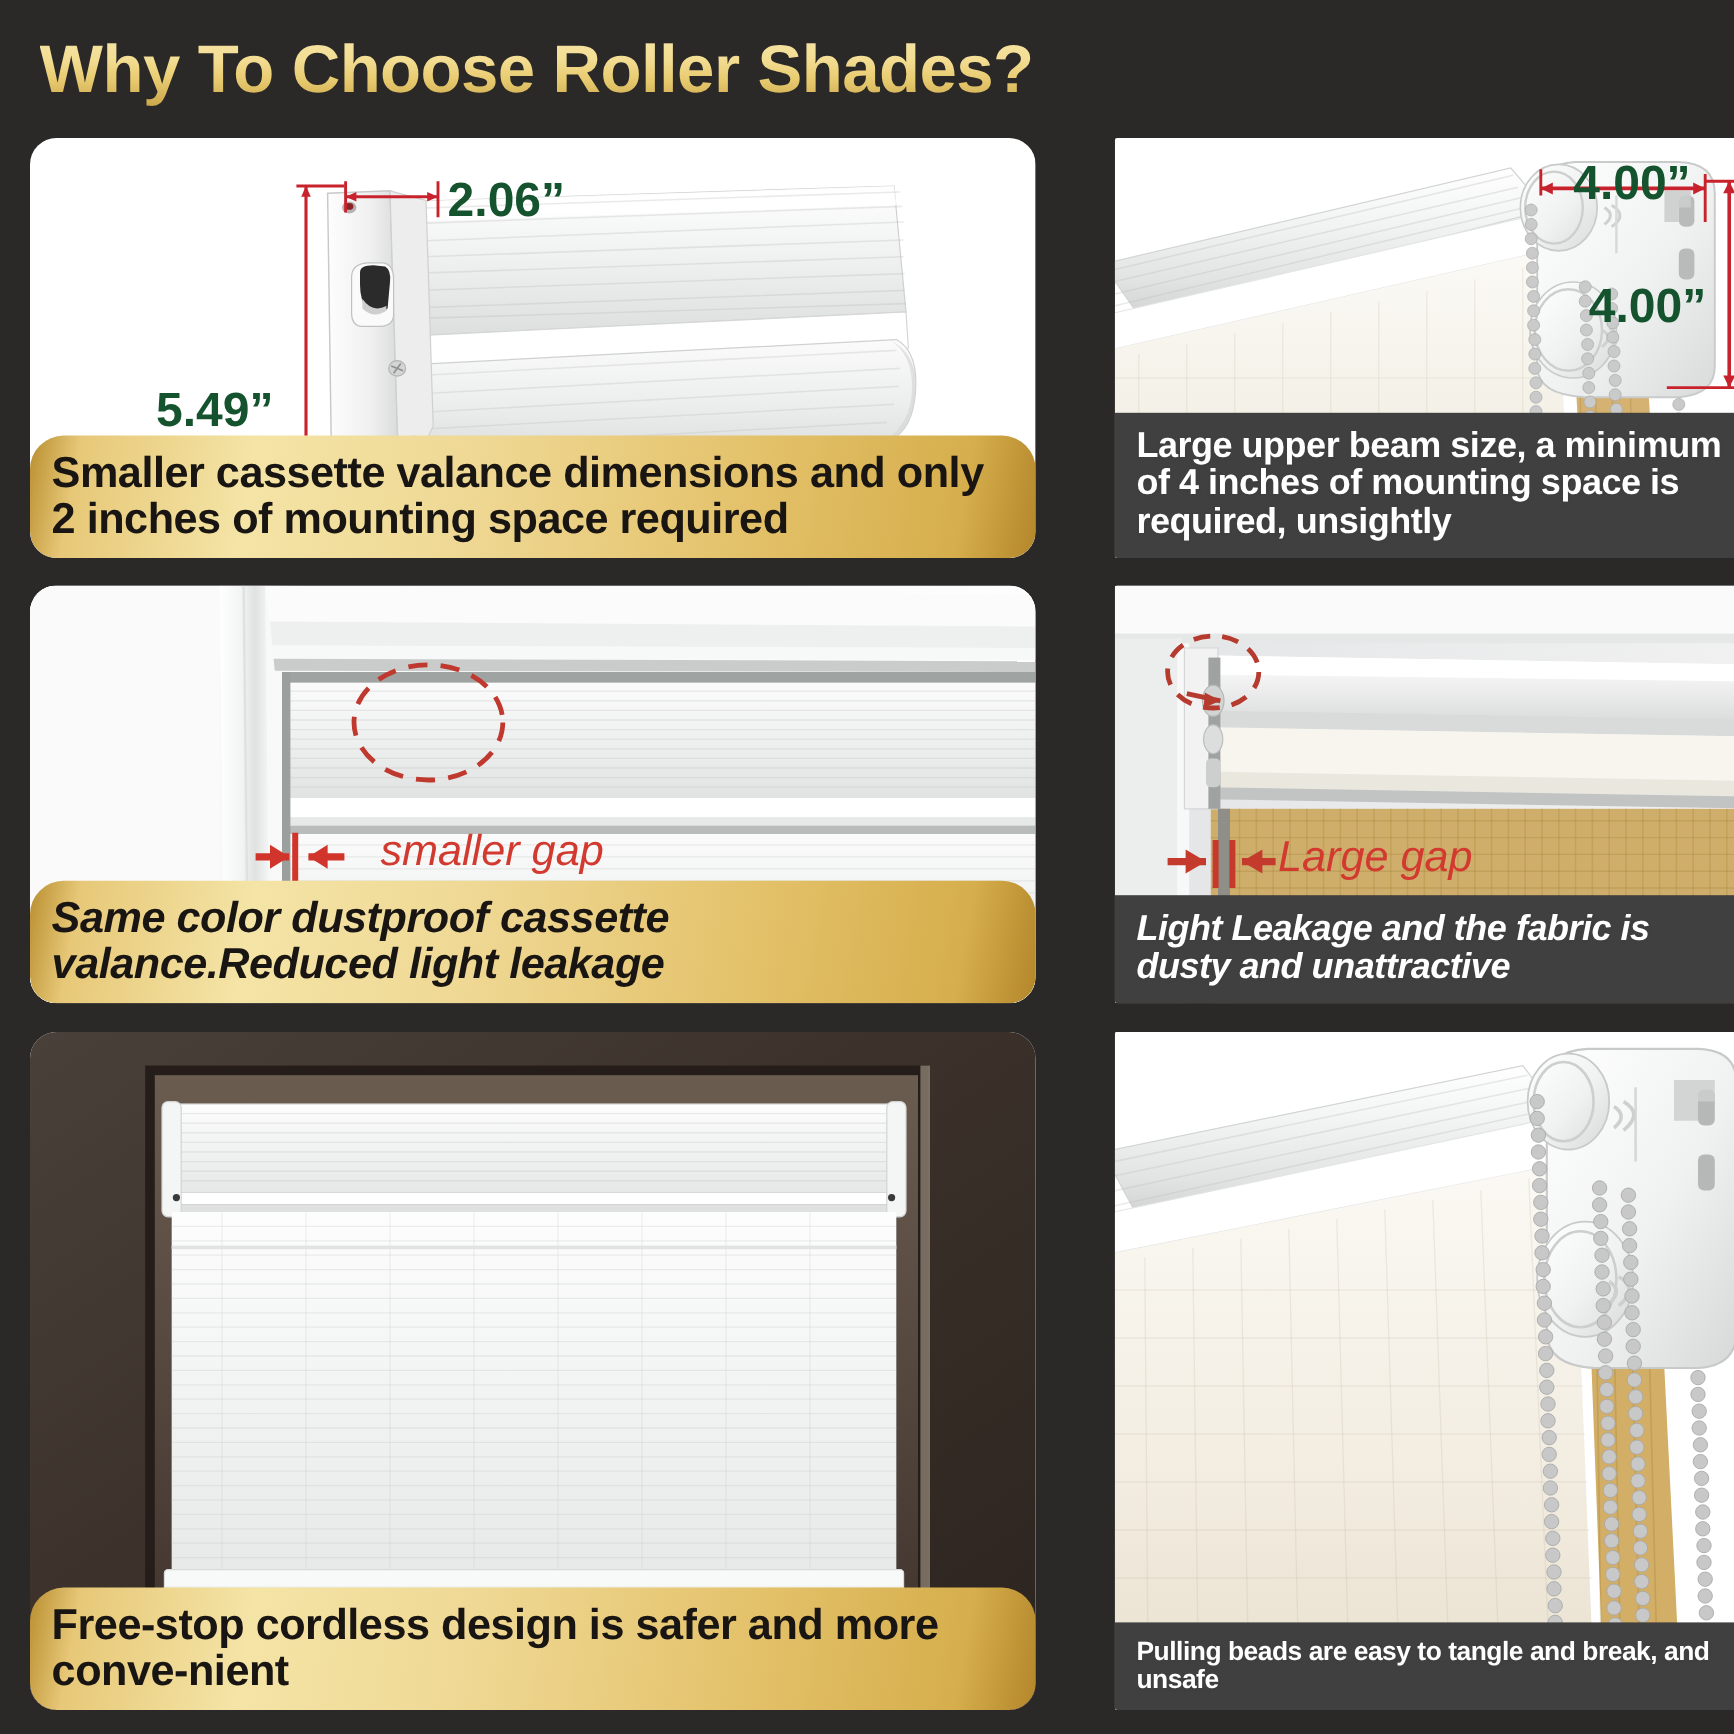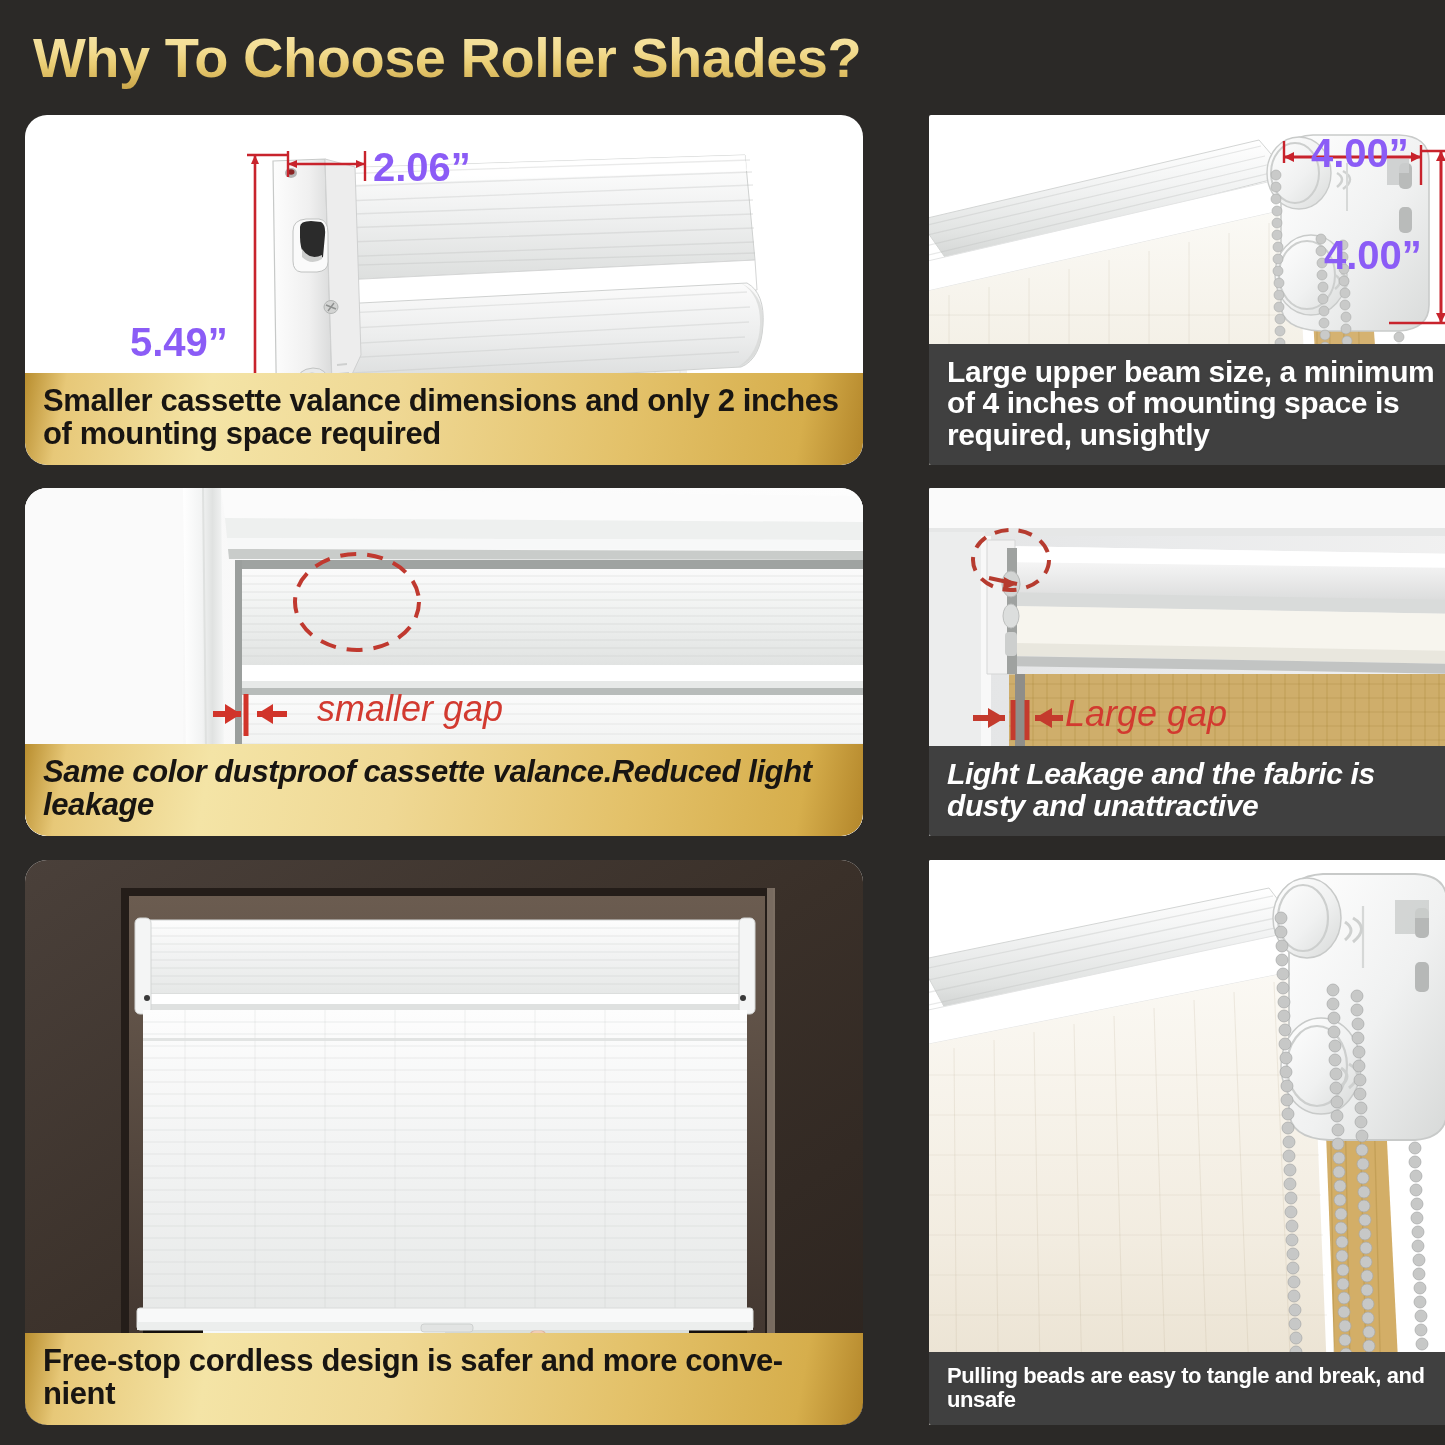--- a/index.html
+++ b/index.html
@@ -47,29 +47,29 @@
   .caption.gold{
     background:linear-gradient(100deg,#b98e2f 0%,#e7c878 5%,#f4e4a6 22%,#efd894 44%,#e3c169 72%,#d6ae4c 92%,#b3862a 100%);
     color:#181512;
     border-bottom-left-radius:22px; border-bottom-right-radius:22px;
   }
   .caption.grey{
     background:#404040;
     color:#ffffff;
     text-shadow:0 1px 2px rgba(60,60,60,.45);
   }
-  .cap-lg{ font-size:31px; }
+  .cap-lg{ font-size:36px;border-radius:28px; }
   .cap-md{ font-size:30px; }
   .cap-sm{ font-size:22px; }
 
   
   .art{ position:absolute; inset:0; }
 
   .dim-txt{
-    position:absolute; color:#8b5cf6; font-weight:bold;
+    position:absolute; color:#14532d; font-weight:bold;
     font-family:"Liberation Sans", sans-serif; white-space:nowrap;
   }
   .anno-txt{
     position:absolute; color:#d23a30;
     font-family:"Liberation Sans", sans-serif; white-space:nowrap;
   }
 </style>
 </head>
 <body>
 

